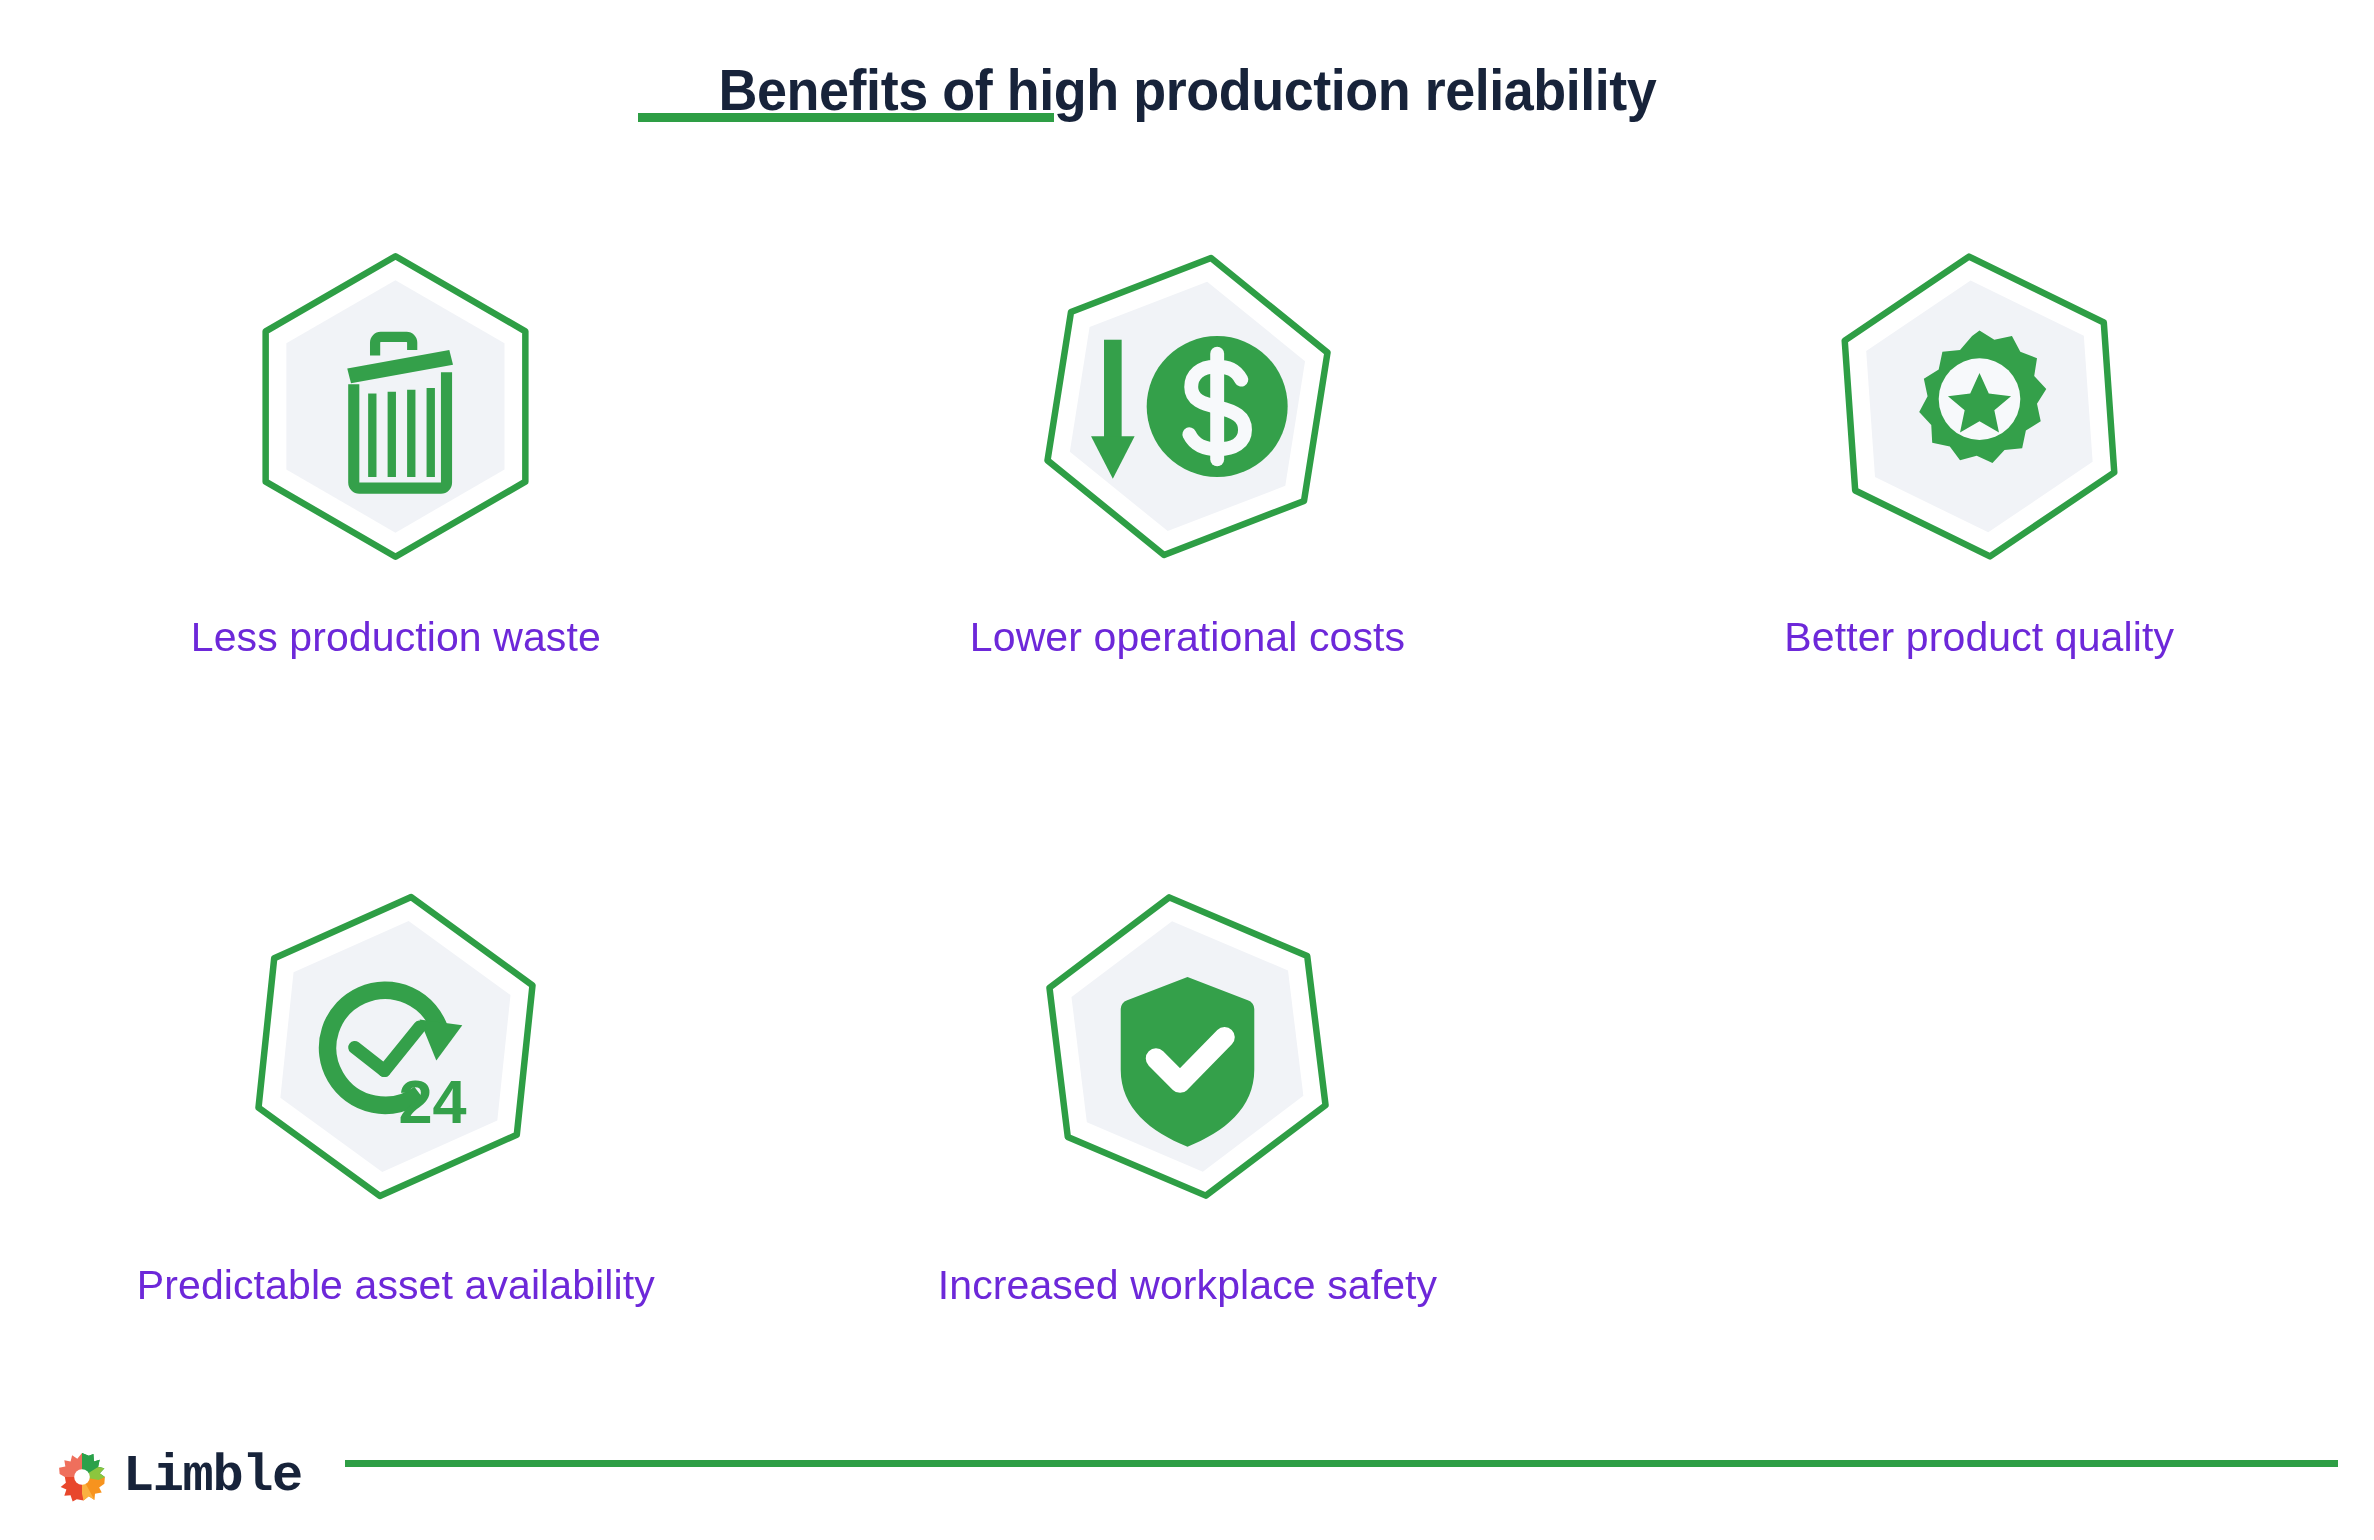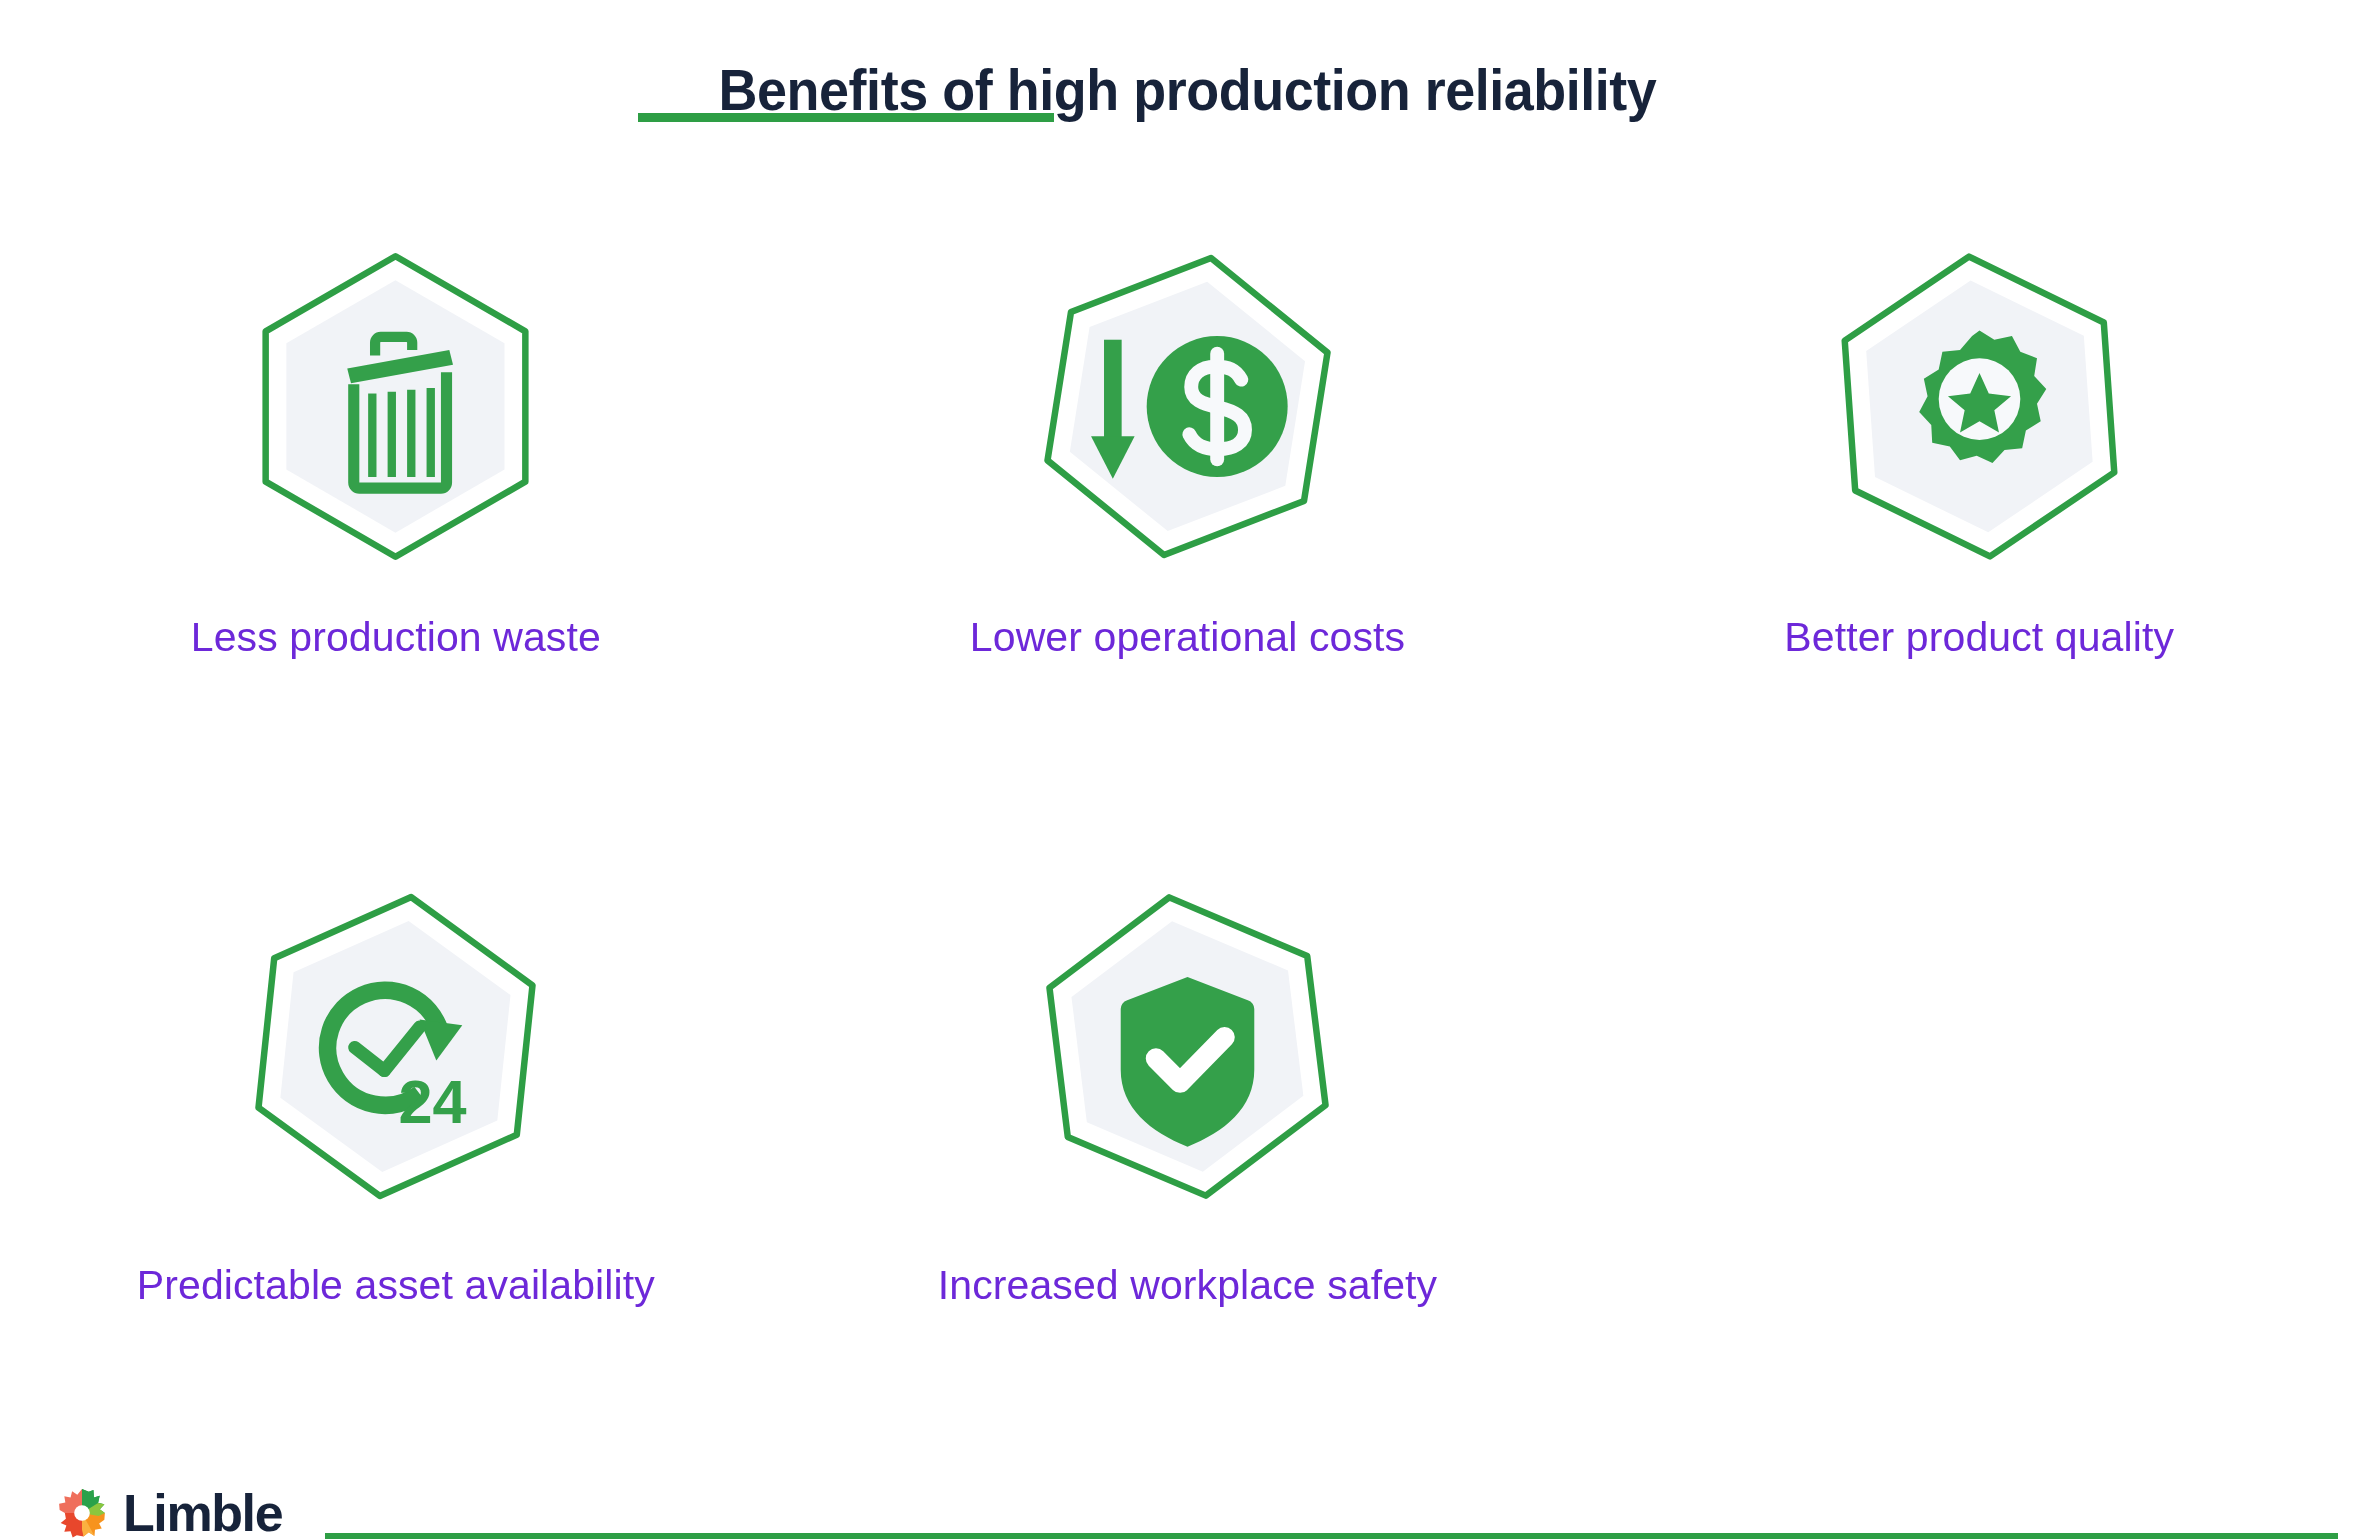--- a/index.html
+++ b/index.html
@@ -81,25 +81,26 @@
     font-weight: 400;
     text-align: center;
     letter-spacing: 0.1px;
   }
   .row2 .cell-label { margin-top: 30px; }
 
   
   .footer {
     position: absolute;
     left: 56px;
-    bottom: 28px;
+    bottom: 42px;
     width: 2282px;
     height: 74px;
     display: flex;
-    align-items: flex-end;
+    align-items: flex-start;
+    font-family: Liberation Mono, monospace;
   }
   .logo {
     display: flex;
     align-items: center;
     gap: 15px;
     flex: 0 0 auto;
   }
   .logo-mark { width: 52px; height: 52px; display: block; }
   .logo-word {
     font-size: 52px;

